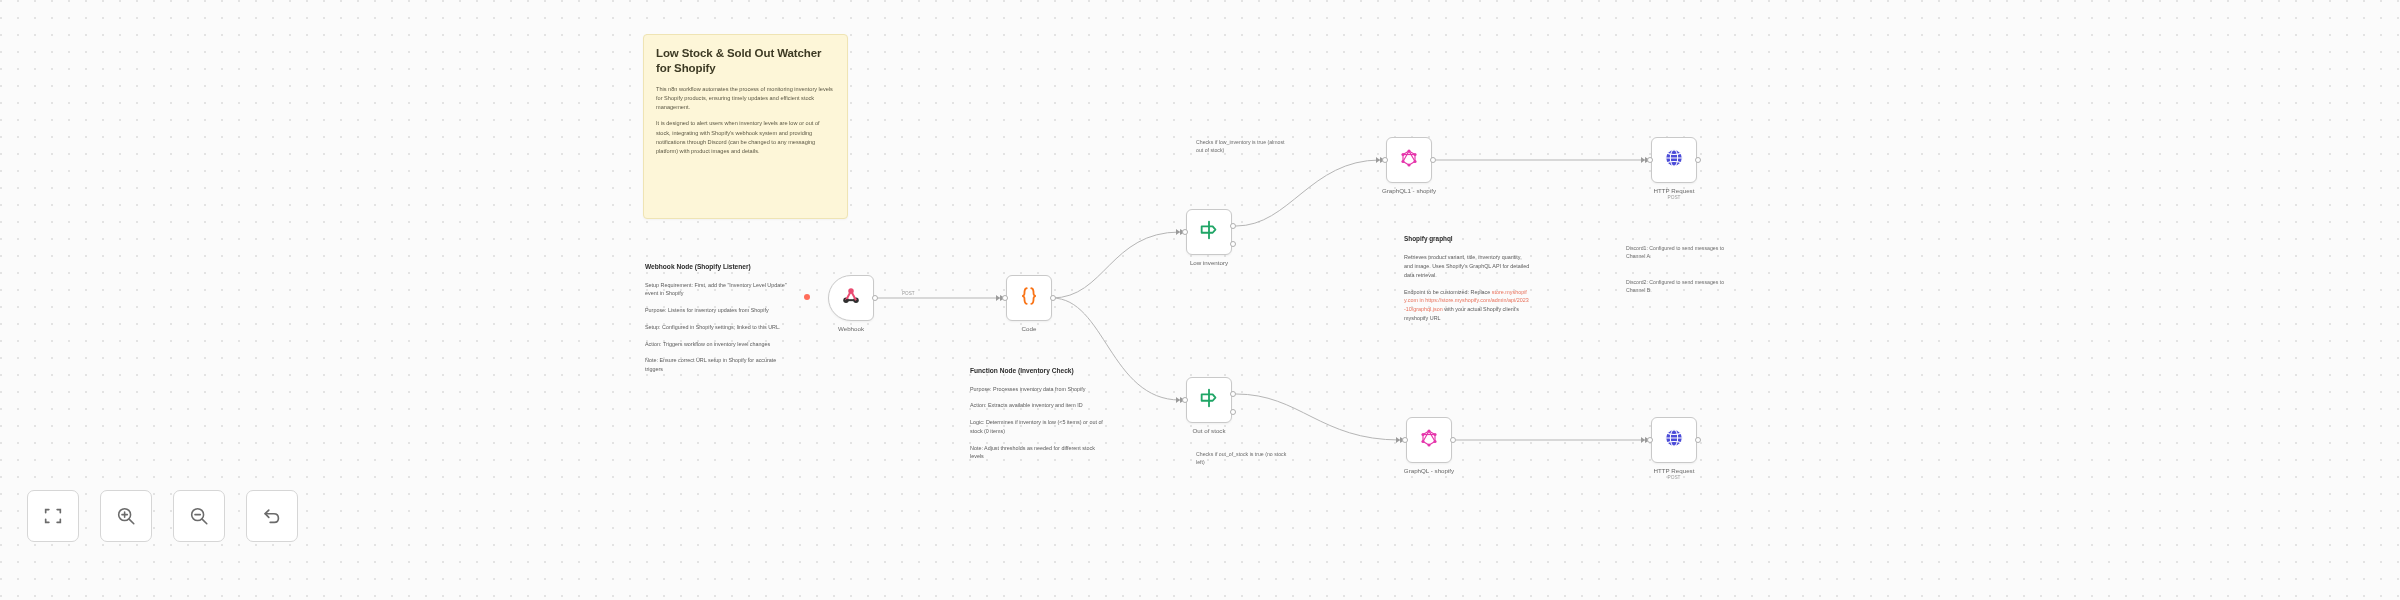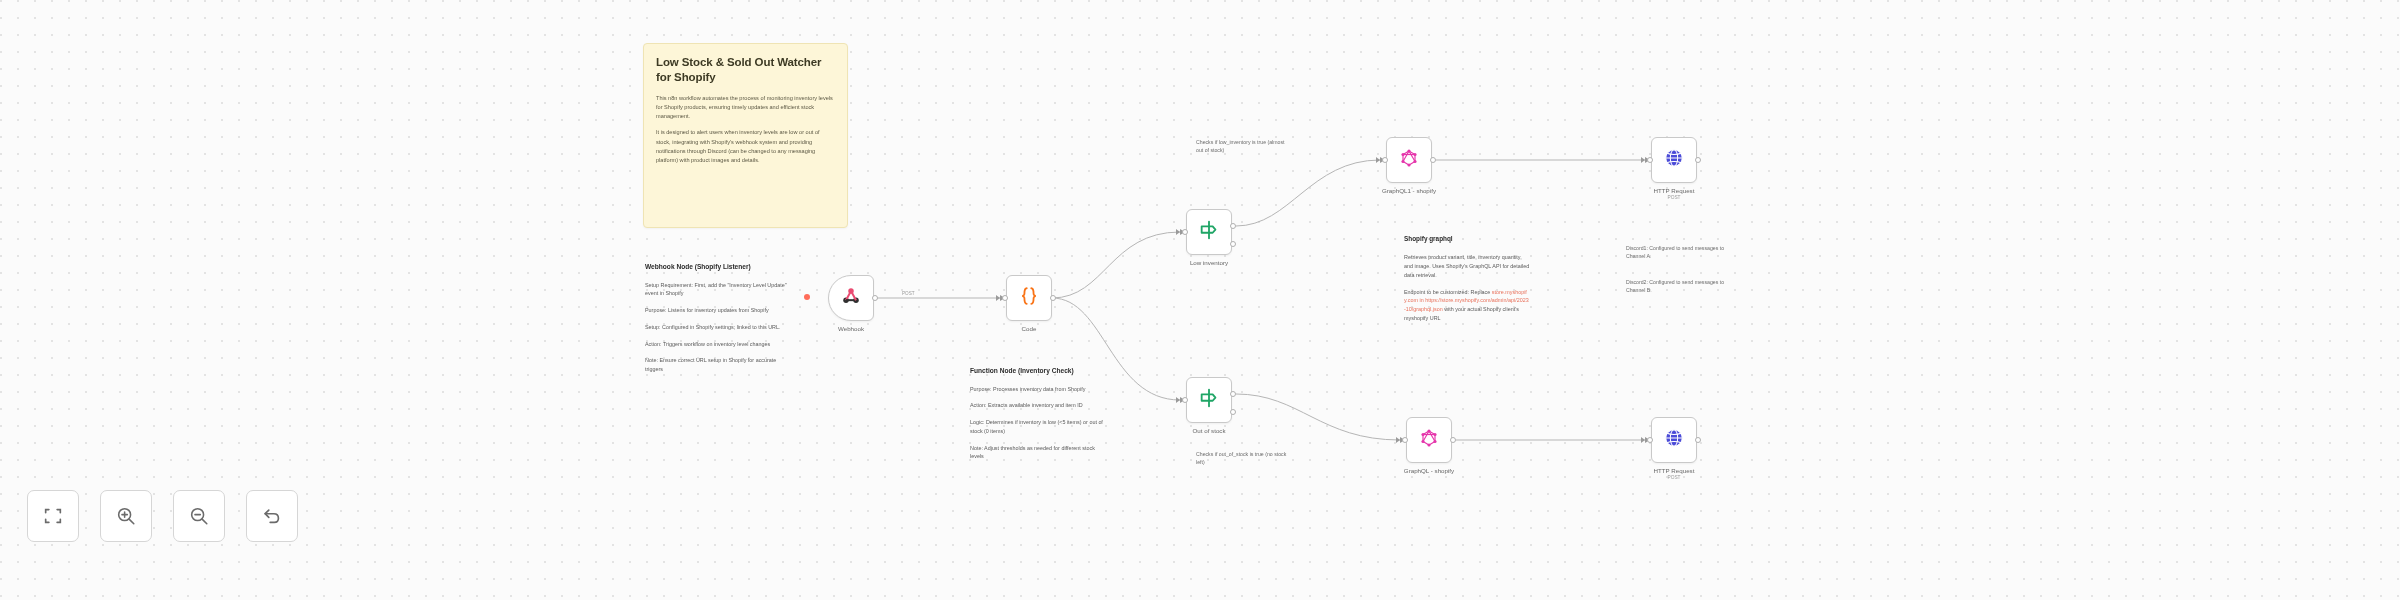--- a/index.html
+++ b/index.html
@@ -13,21 +13,21 @@
     width: 2400px; height: 600px;
     background-color: #fbfbfb;
     background-image:
       radial-gradient(circle at 1px 1px, #e3e3e3 1px, transparent 0);
     background-size: 17px 17px;
   }
   .abs { position: absolute; }
 
   
   #sticky-note {
-    left: 643px; top: 43px; width: 205px; height: 185px;
+    left: 643px; top: 34px; width: 205px; height: 185px;
     background: #fdf6d8;
     border: 1px solid #efe4b4;
     border-radius: 4px;
     padding: 11px 12px 10px 12px;
     box-shadow: 0 1px 2px rgba(0,0,0,0.04);
   }
   #sticky-note .note-title {
     font-size: 11.5px; font-weight: 700; color: #3d3a24;
     line-height: 1.32; letter-spacing: -0.1px;
     margin-bottom: 9px;

